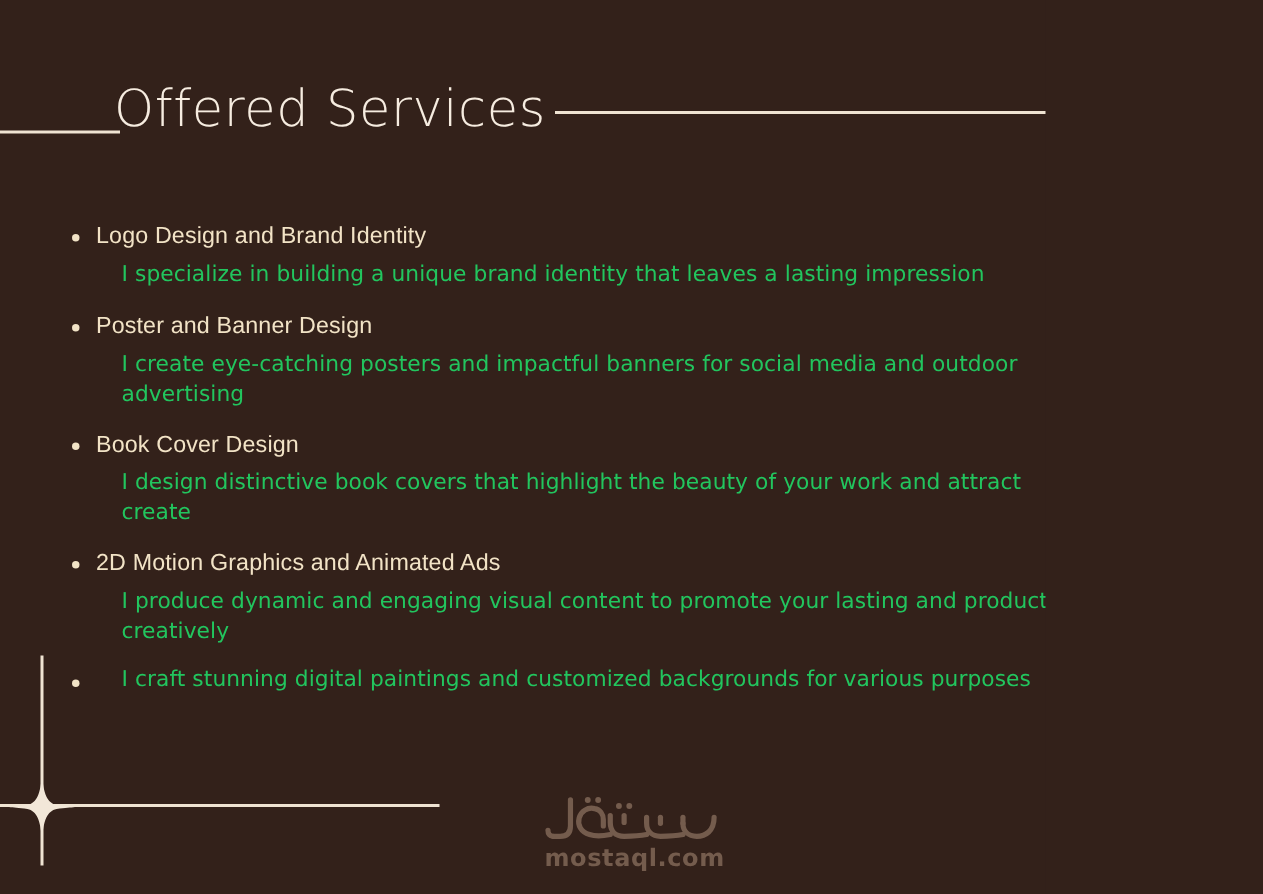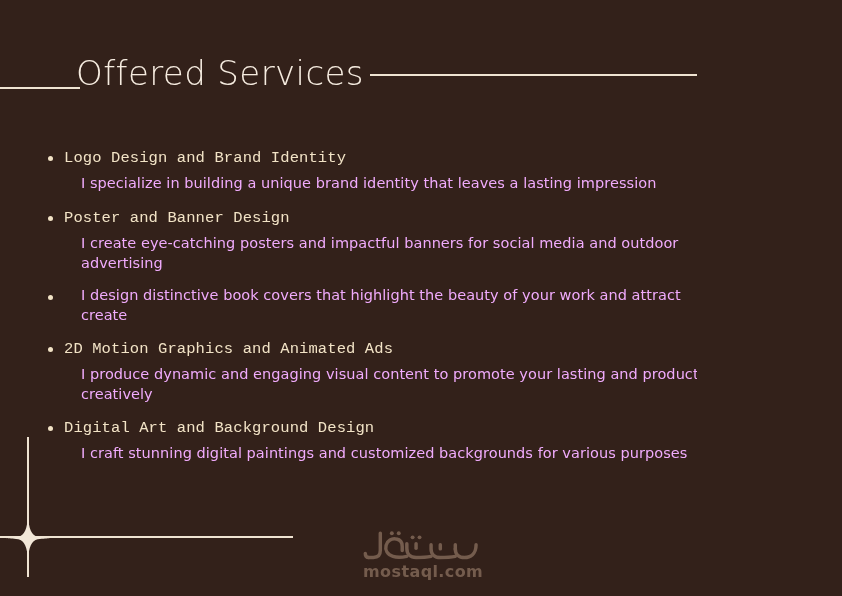--- a/index.html
+++ b/index.html
@@ -81,39 +81,39 @@
     margin-bottom: 13px;
   }
 
   .service-head {
     position: relative;
     padding-left: 18px;
     font-size: 15.5px;
     color: #f2e3c6;
     line-height: 24px;
     letter-spacing: 0.1px;
-    font-family: Liberation Mono, monospace;
+    font-family: Liberation Sans, sans-serif;
     font-weight: 400;
   }
 
   .bullet-dot {
     position: absolute;
     left: 2px;
     top: 10px;
     width: 5px;
     height: 5px;
     border-radius: 50%;
     background: #f2e3c6;
   }
 
   .service-desc {
     margin-left: 35px;
     margin-top: 3px;
     font-size: 14.5px;
-    color: #f0abfc;
+    color: #22c55e;
     line-height: 20px;
     letter-spacing: 0.05px;
     max-width: 640px;
     font-family: "DejaVu Sans", sans-serif;
     font-weight: 400;
   }
 
   
   .service-item.two-line { margin-bottom: 12px; }
   .service-item.last { margin-bottom: 0; }
@@ -205,36 +205,36 @@
       <div class="service-head">
         <span class="bullet-dot"></span>
         <span>Poster and Banner Design</span>
       </div>
       <div class="service-desc">I create eye-catching posters and impactful banners for social media and outdoor advertising</div>
     </li>
 
     <li class="service-item two-line">
       <div class="service-head">
         <span class="bullet-dot"></span>
+        <span>Book Cover Design</span>
       </div>
       <div class="service-desc">I design distinctive book covers that highlight the beauty of your work and attract create</div>
     </li>
 
     <li class="service-item two-line">
       <div class="service-head">
         <span class="bullet-dot"></span>
         <span>2D Motion Graphics and Animated Ads</span>
       </div>
       <div class="service-desc">I produce dynamic and engaging visual content to promote your lasting and products creatively</div>
     </li>
 
     <li class="service-item last">
       <div class="service-head">
         <span class="bullet-dot"></span>
-        <span>Digital Art and Background Design</span>
       </div>
       <div class="service-desc">I craft stunning digital paintings and customized backgrounds for various purposes</div>
     </li>
 
   </ul>
 
   <div class="ornament">
     <div class="orn-vline"></div>
     <div class="orn-hline"></div>
     <svg class="sparkle" viewBox="0 0 100 100">

